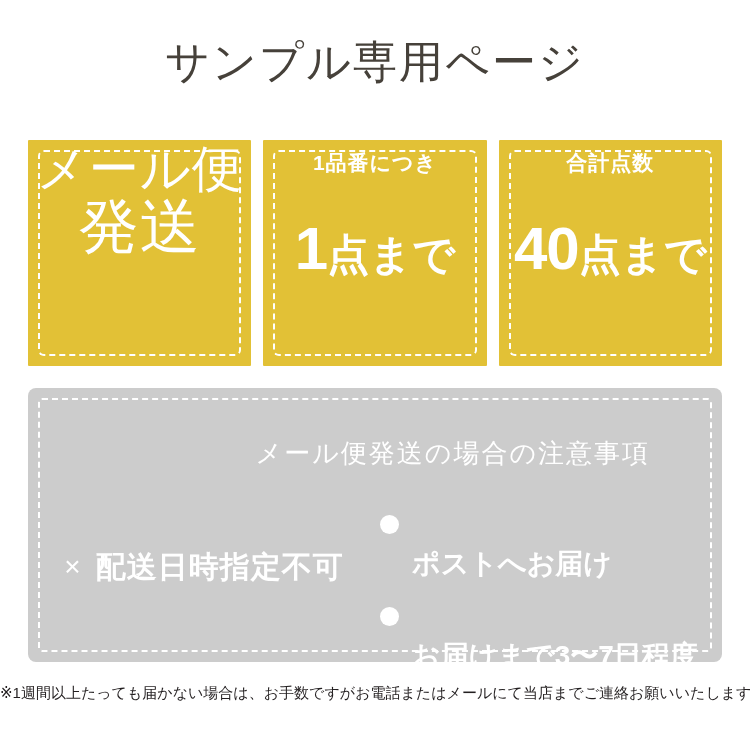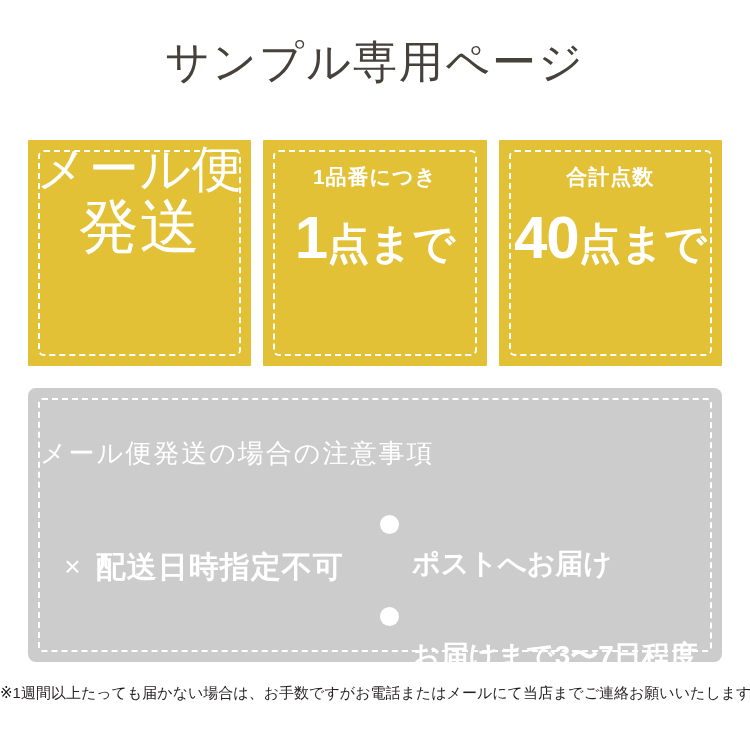--- a/index.html
+++ b/index.html
@@ -95,24 +95,24 @@
     font-family: Liberation Serif, serif;
   }
 
   
   .cap {
     font-size: 21px;
     line-height: 26px;
     font-weight: 700;
     letter-spacing: 1px;
     white-space: nowrap;
-    margin-top: 24px;
+    margin-top: 10px;
   }
   .val {
-    margin-top: 17px;
+    margin-top: 42px;
     white-space: nowrap;
     display: block;
   }
   .val .num {
     font-size: 60px;
     line-height: 62px;
     font-weight: 700;
     letter-spacing: -1px;
     vertical-align: baseline;
   }
@@ -144,29 +144,28 @@
     bottom: 10px;
     border: 2px dashed #ffffff;
     border-radius: 4px;
     pointer-events: none;
   }
   .notice-title {
     position: absolute;
     left: 0;
     top: 48px;
     width: 622px;
-    text-align: left;
+    text-align: right;
     color: #ffffff;
     font-size: 26px;
     line-height: 34px;
     letter-spacing: 2px;
     font-weight: 400;
     white-space: nowrap;
     z-index: 2;
-    margin-left: 12px;
   }
 
   .notice-body {
     position: absolute;
     left: 0;
     top: 110px;
     width: 694px;
     height: 150px;
     z-index: 2;
     display: flex;

